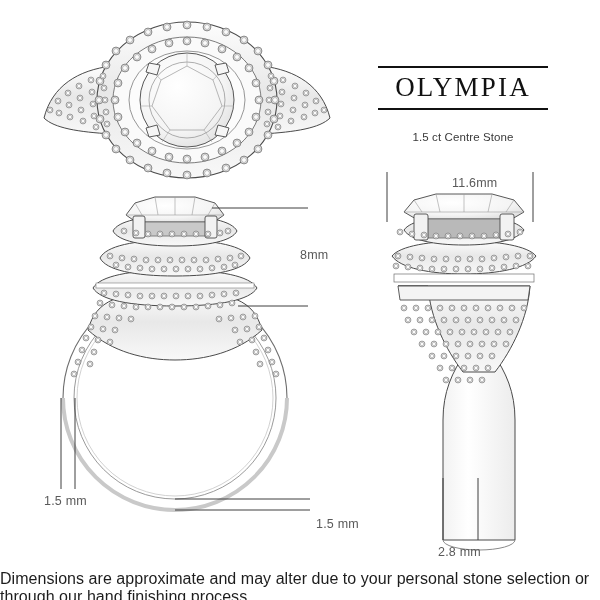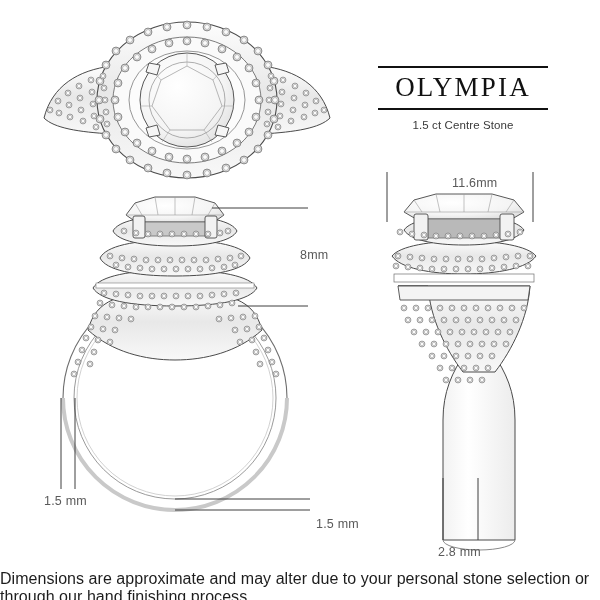--- a/index.html
+++ b/index.html
@@ -43,21 +43,21 @@
     text-align: center;
     padding: 6px 0 7px 0;
     line-height: 1;
     white-space: nowrap;
   }
   .subtitle {
     font-family: "Liberation Sans", sans-serif;
     font-size: 11.5px;
     color: #3a3a3a;
     text-align: center;
-    padding-top: 9px;
+    padding-top: 21px;
     letter-spacing: 0.1px;
     white-space: nowrap;
   }
 
   
   .dim {
     position: absolute;
     font-family: "Liberation Sans", sans-serif;
     font-size: 12.5px;
     color: #5a5a5a;

